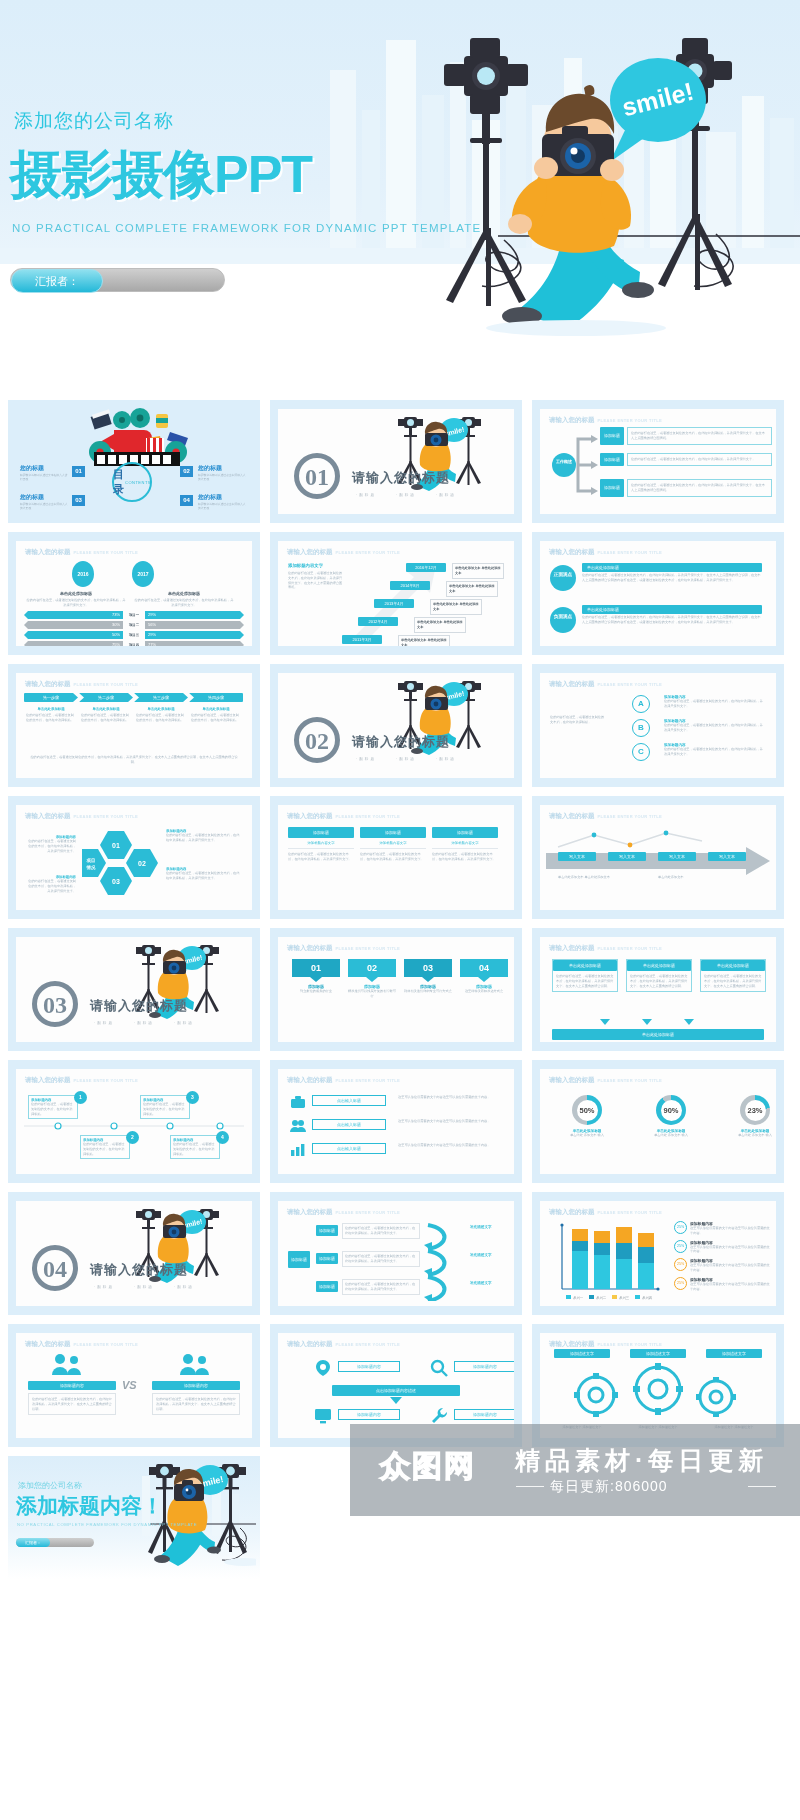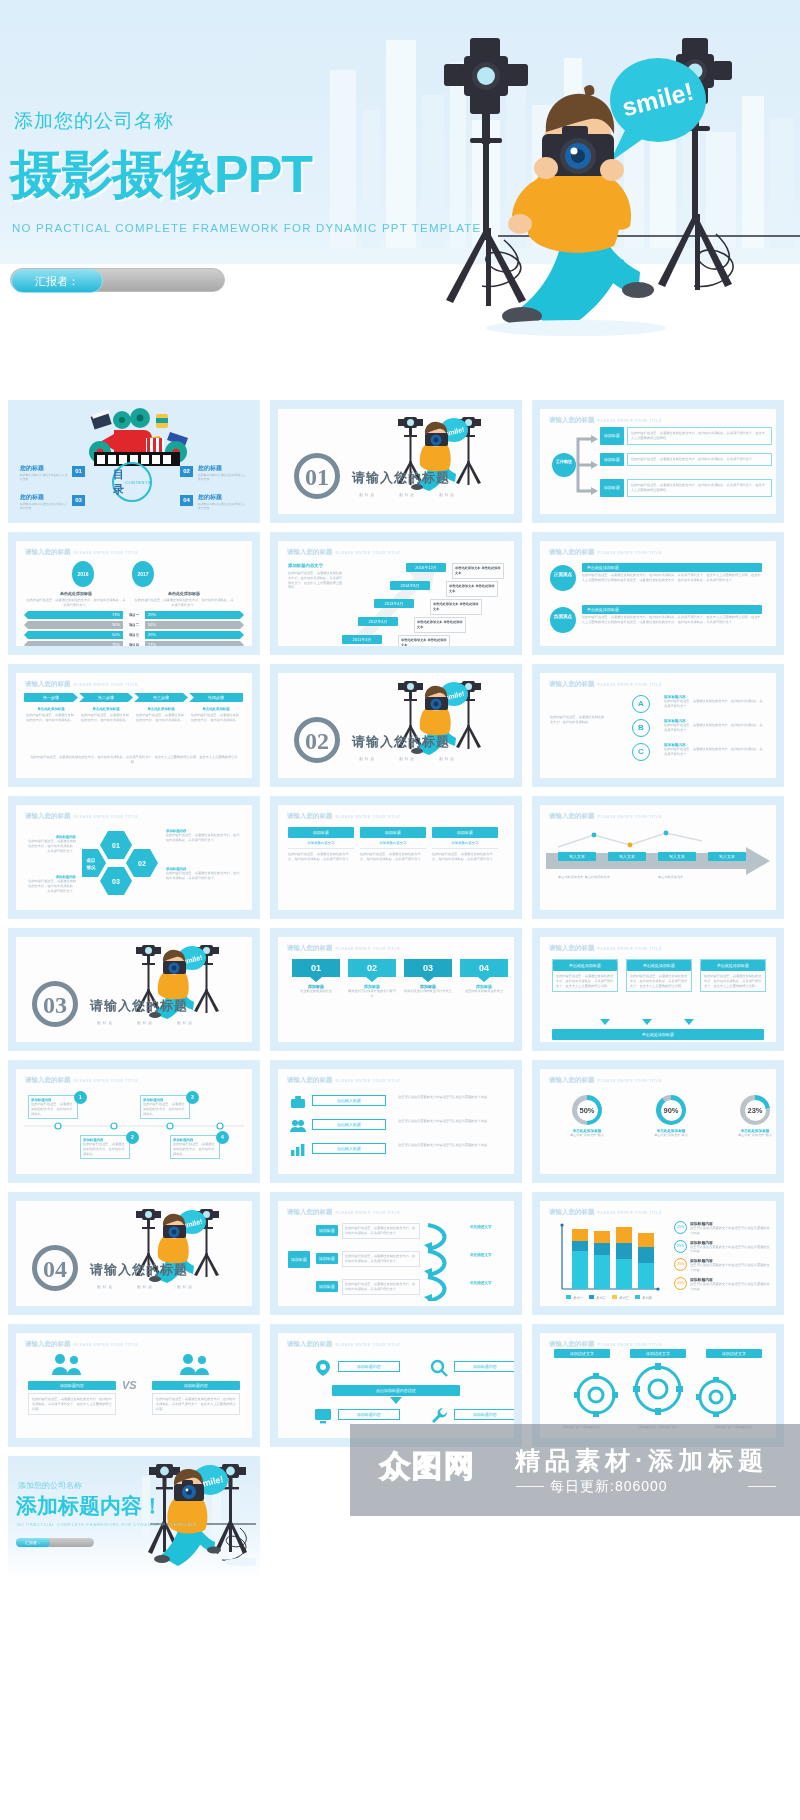--- a/index.html
+++ b/index.html
@@ -1180,17 +1180,17 @@
       <div class="last-pill">
         <i>汇报者：</i>
       </div>
     </div>
   </div>
 
 </div>
 
 <div class="wm">
   <div class="wm-logo">众图网</div>
-  <div class="wm-main">精品素材·添加标题</div>
+  <div class="wm-main">精品素材·每日更新</div>
   <div class="wm-rule" style="left:166px;width:28px"></div>
   <div class="wm-rule" style="left:398px;width:28px"></div>
   <div class="wm-id">每日更新:806000</div>
 </div>
 
 </body></html>

